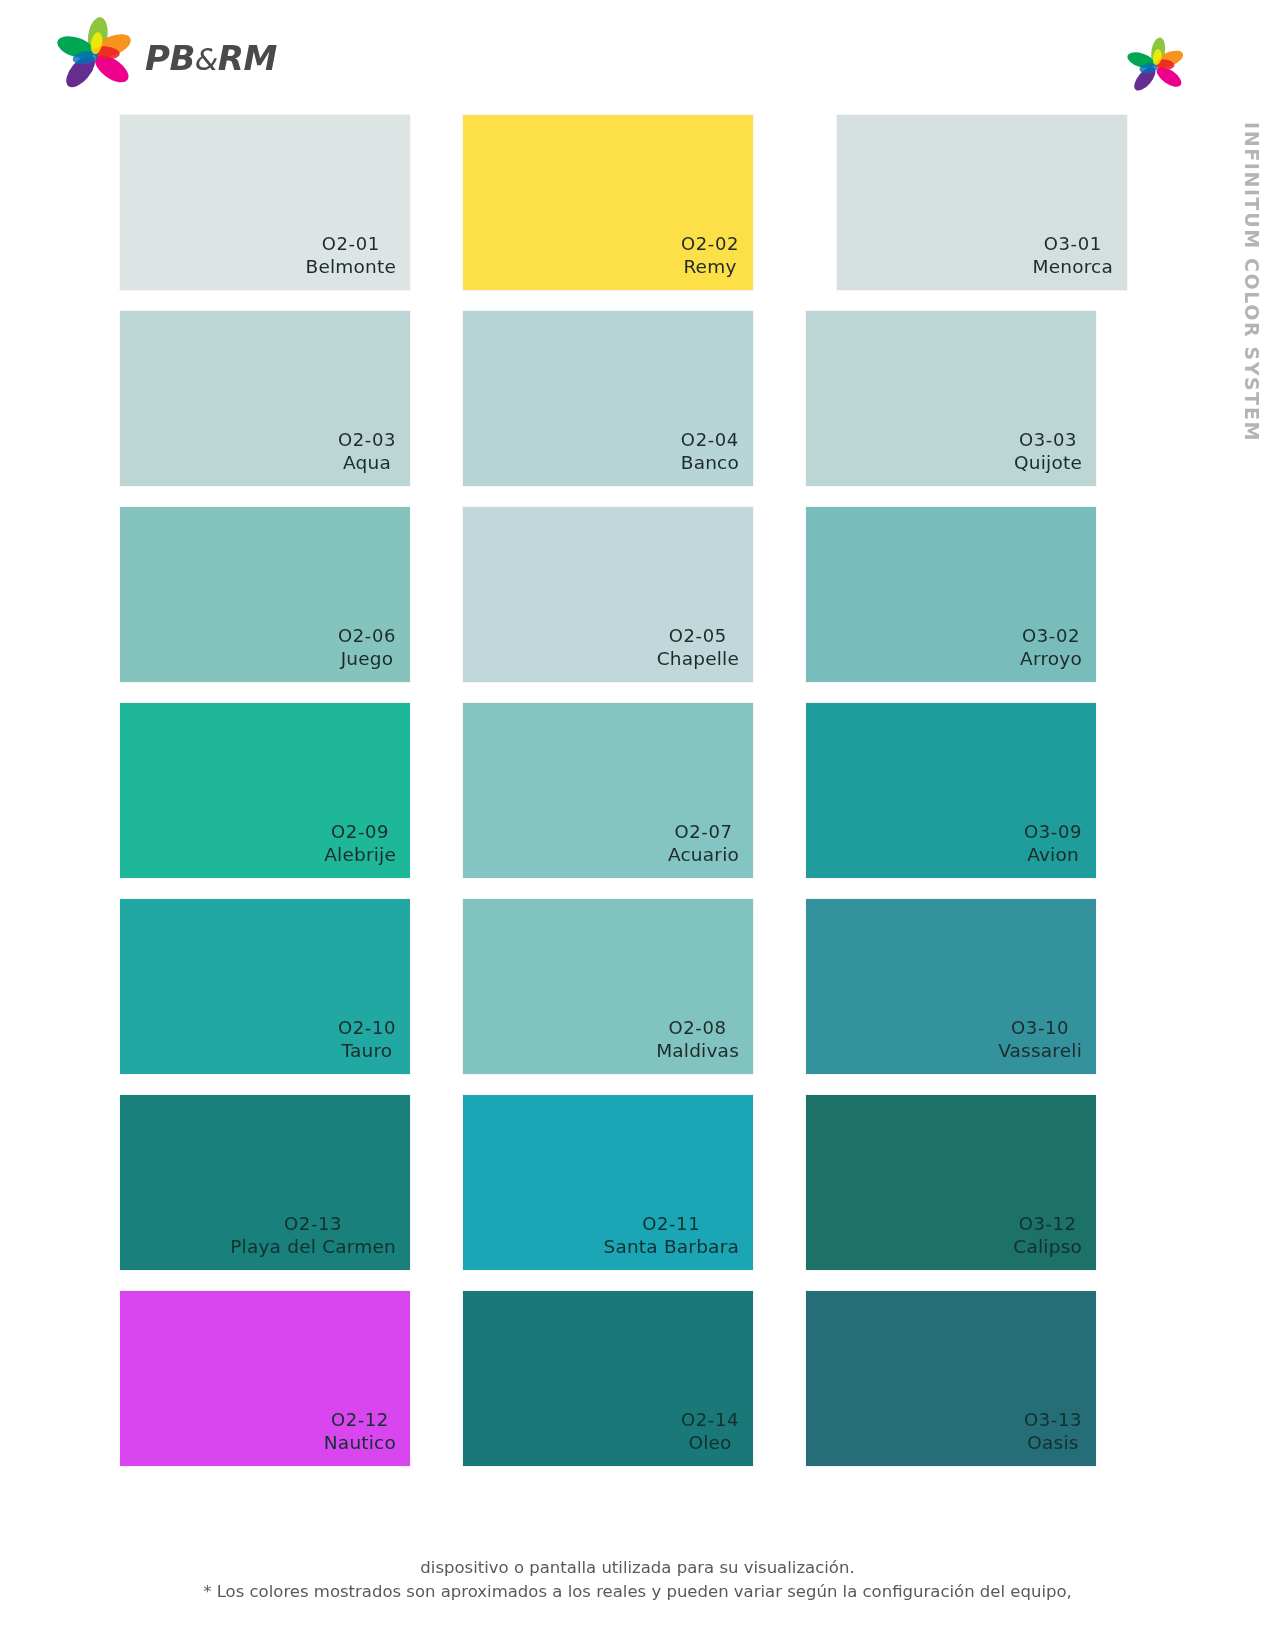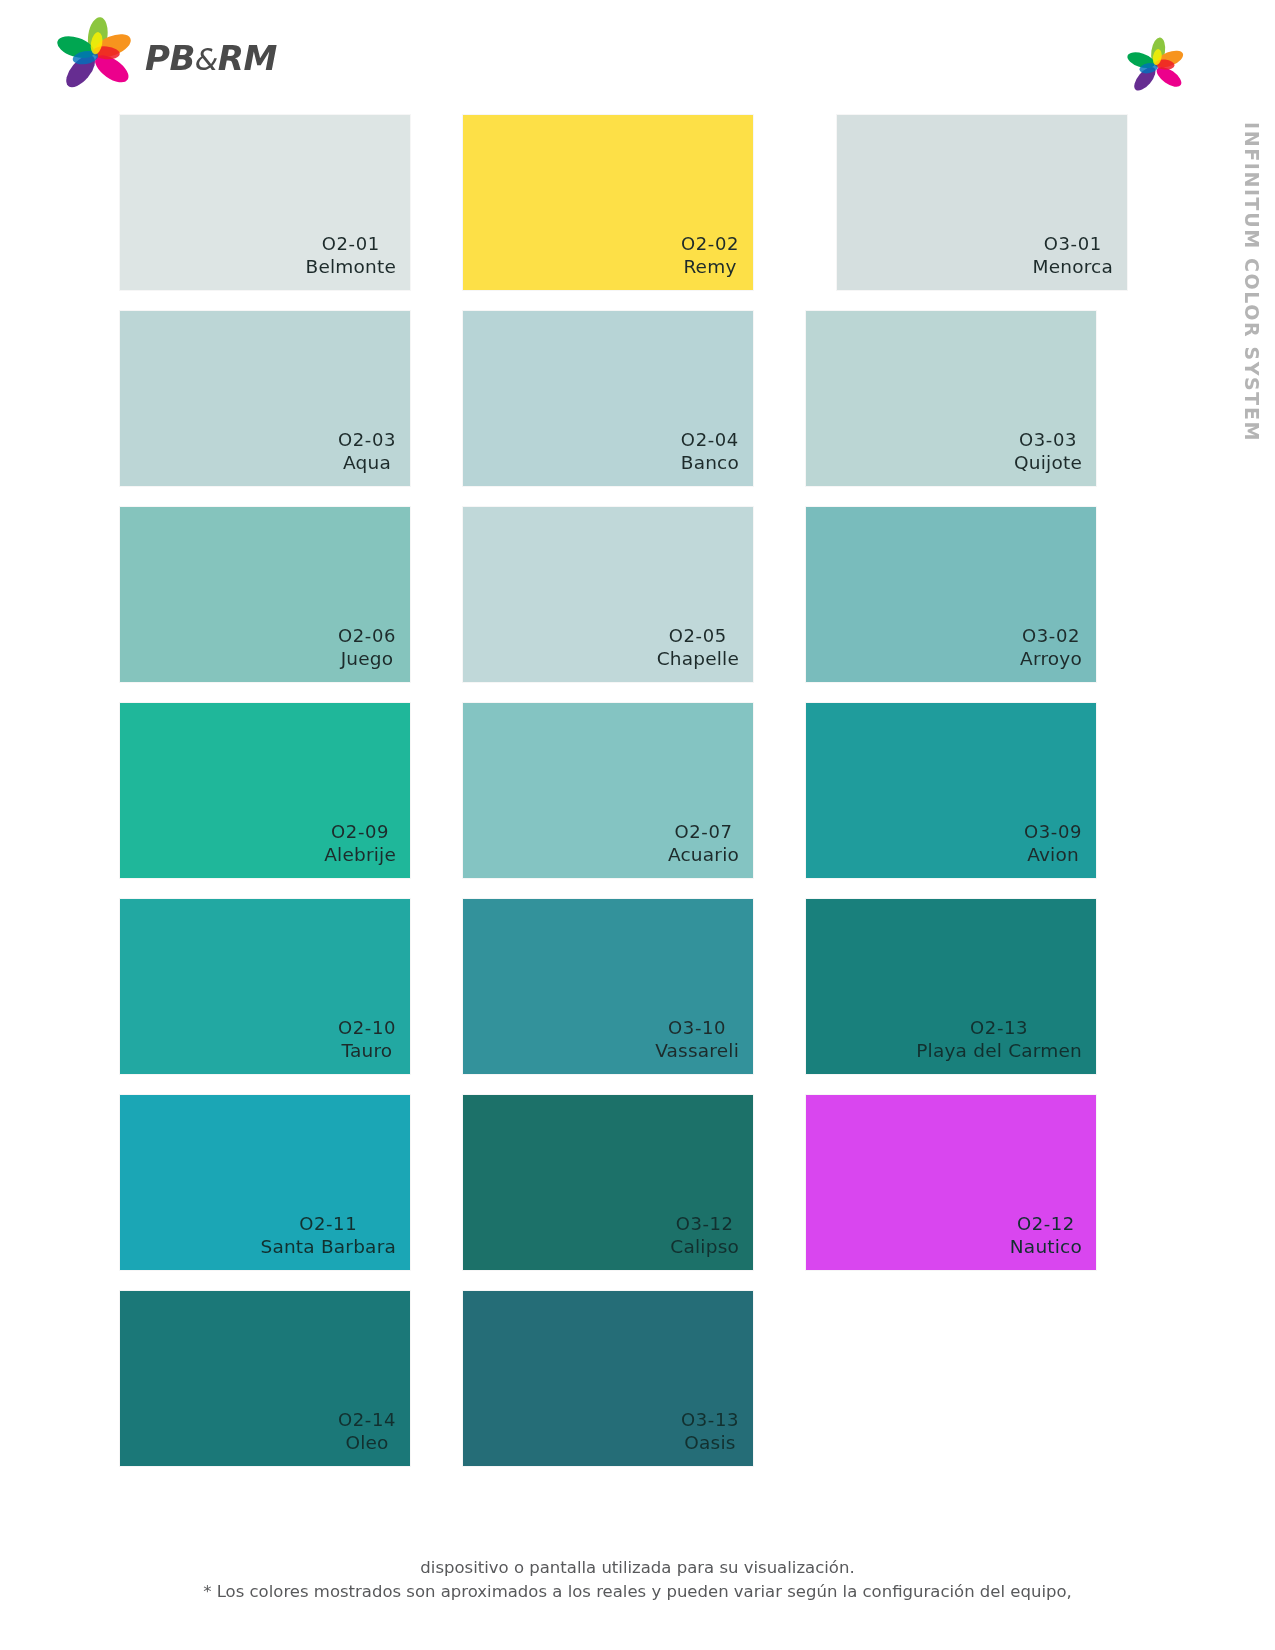--- a/index.html
+++ b/index.html
@@ -259,20 +259,26 @@
           <span class="code">O3-09</span>
           <span class="name">Avion</span>
         </div>
       </div>
       <div class="swatch" style="background: rgb(34, 168, 162);">
         <div class="labels">
           <span class="code">O2-10</span>
           <span class="name">Tauro</span>
         </div>
       </div>
+      <div class="swatch" style="background: rgb(128, 195, 193);">
+        <div class="labels">
+          <span class="code">O2-08</span>
+          <span class="name">Maldivas</span>
+        </div>
+      </div>
       <div class="swatch" style="background: rgb(51, 146, 155); padding-left: 17px;">
         <div class="labels">
           <span class="code">O3-10</span>
           <span class="name">Vassareli</span>
         </div>
       </div>
       <div class="swatch dark" style="background: rgb(25, 128, 124);">
         <div class="labels">
           <span class="code">O2-13</span>
           <span class="name">Playa del Carmen</span>

